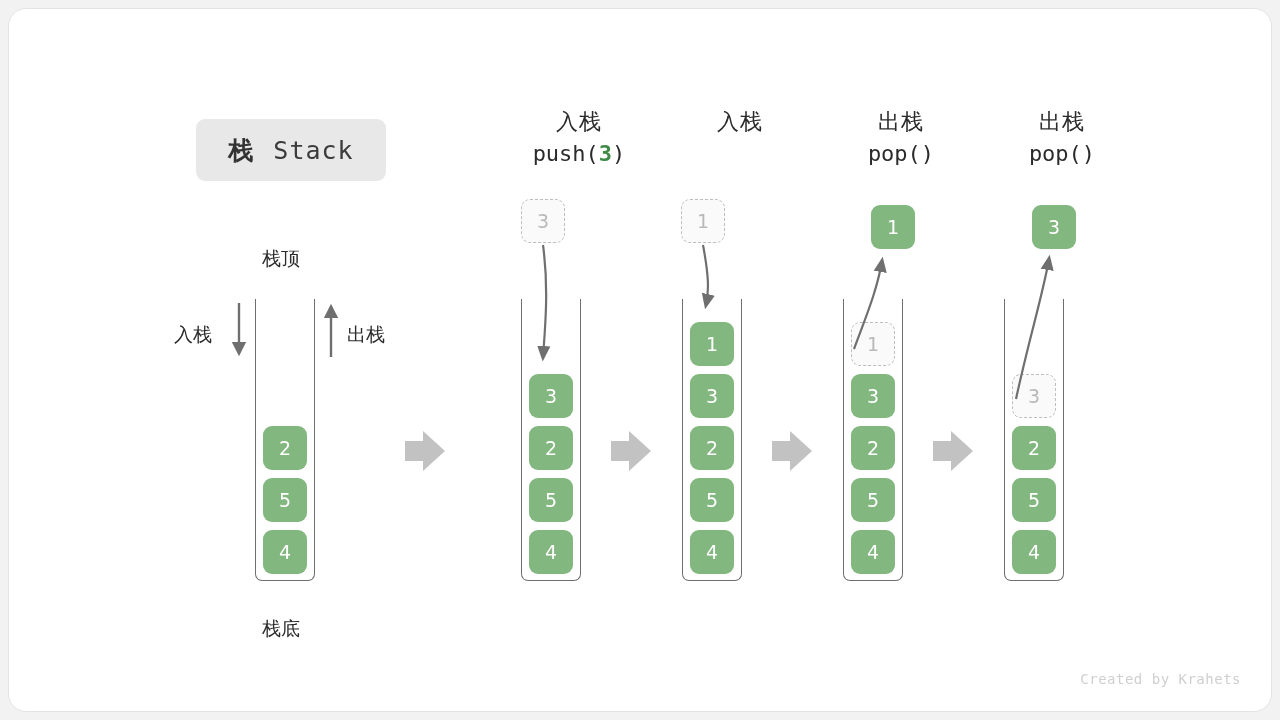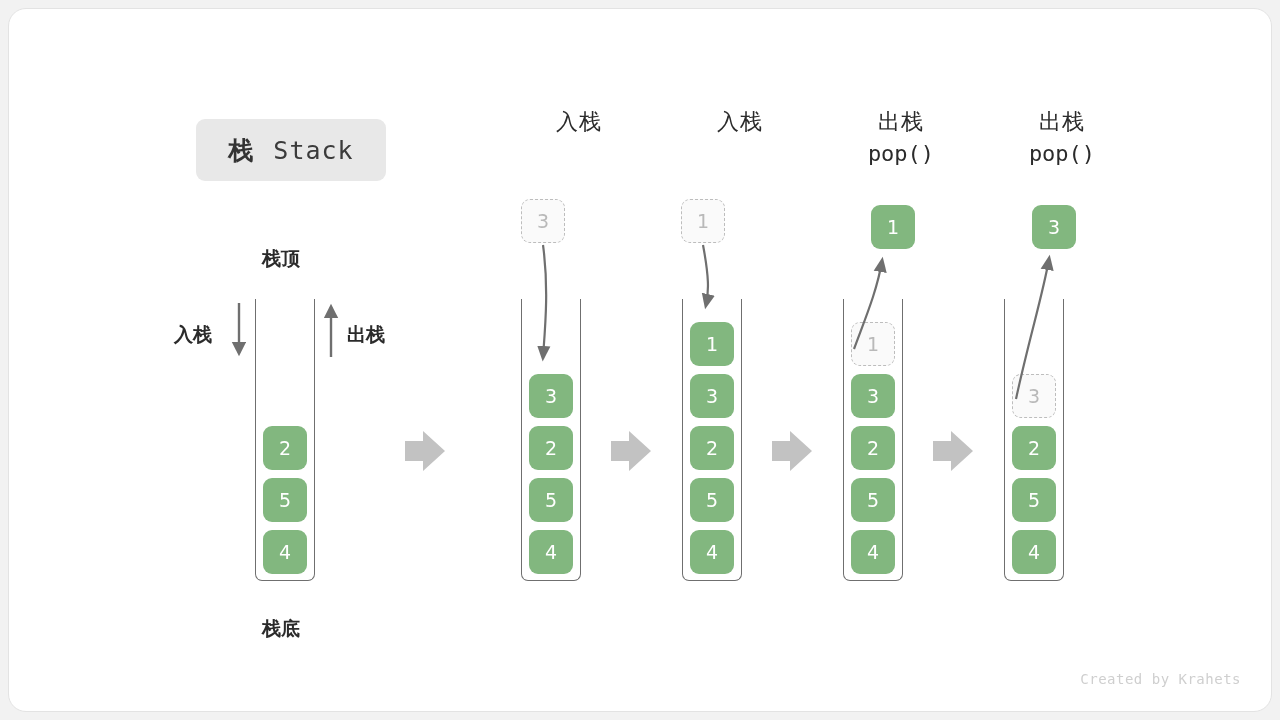--- a/index.html
+++ b/index.html
@@ -57,21 +57,21 @@
     font-size: 25px;
     color: #3b3b3b;
     margin-left: 19px;
     letter-spacing: 1px;
   }
 
   
   .lbl-bold-cn {
     position: absolute;
     font-family: "DejaVu Sans", sans-serif;
-    font-weight: bold;
+    font-weight: normal;
     font-size: 19px;
     color: #2b2b2b;
     white-space: nowrap;
   }
 
   
   .step-caption {
     position: absolute;
     width: 160px;
     text-align: center;
@@ -171,20 +171,21 @@
       <span class="t-en">Stack</span>
     </div>
 
     <div class="lbl-bold-cn" style="left:253px; top:237px;">栈顶</div>
     <div class="lbl-bold-cn" style="left:253px; top:607px;">栈底</div>
     <div class="lbl-bold-cn" style="left:165px; top:313px;">入栈</div>
     <div class="lbl-bold-cn" style="left:338px; top:313px;">出栈</div>
 
     <div class="step-caption" style="left:490px; top:98px;">
       <span class="op-cn">入栈</span>
+      <span class="op-code">push(<span class="arg">3</span>)</span>
     </div>
 
     <div class="step-caption" style="left:651px; top:98px;">
       <span class="op-cn">入栈</span>
     </div>
 
     <div class="step-caption" style="left:812px; top:98px;">
       <span class="op-cn">出栈</span>
       <span class="op-code">pop()</span>
     </div>

